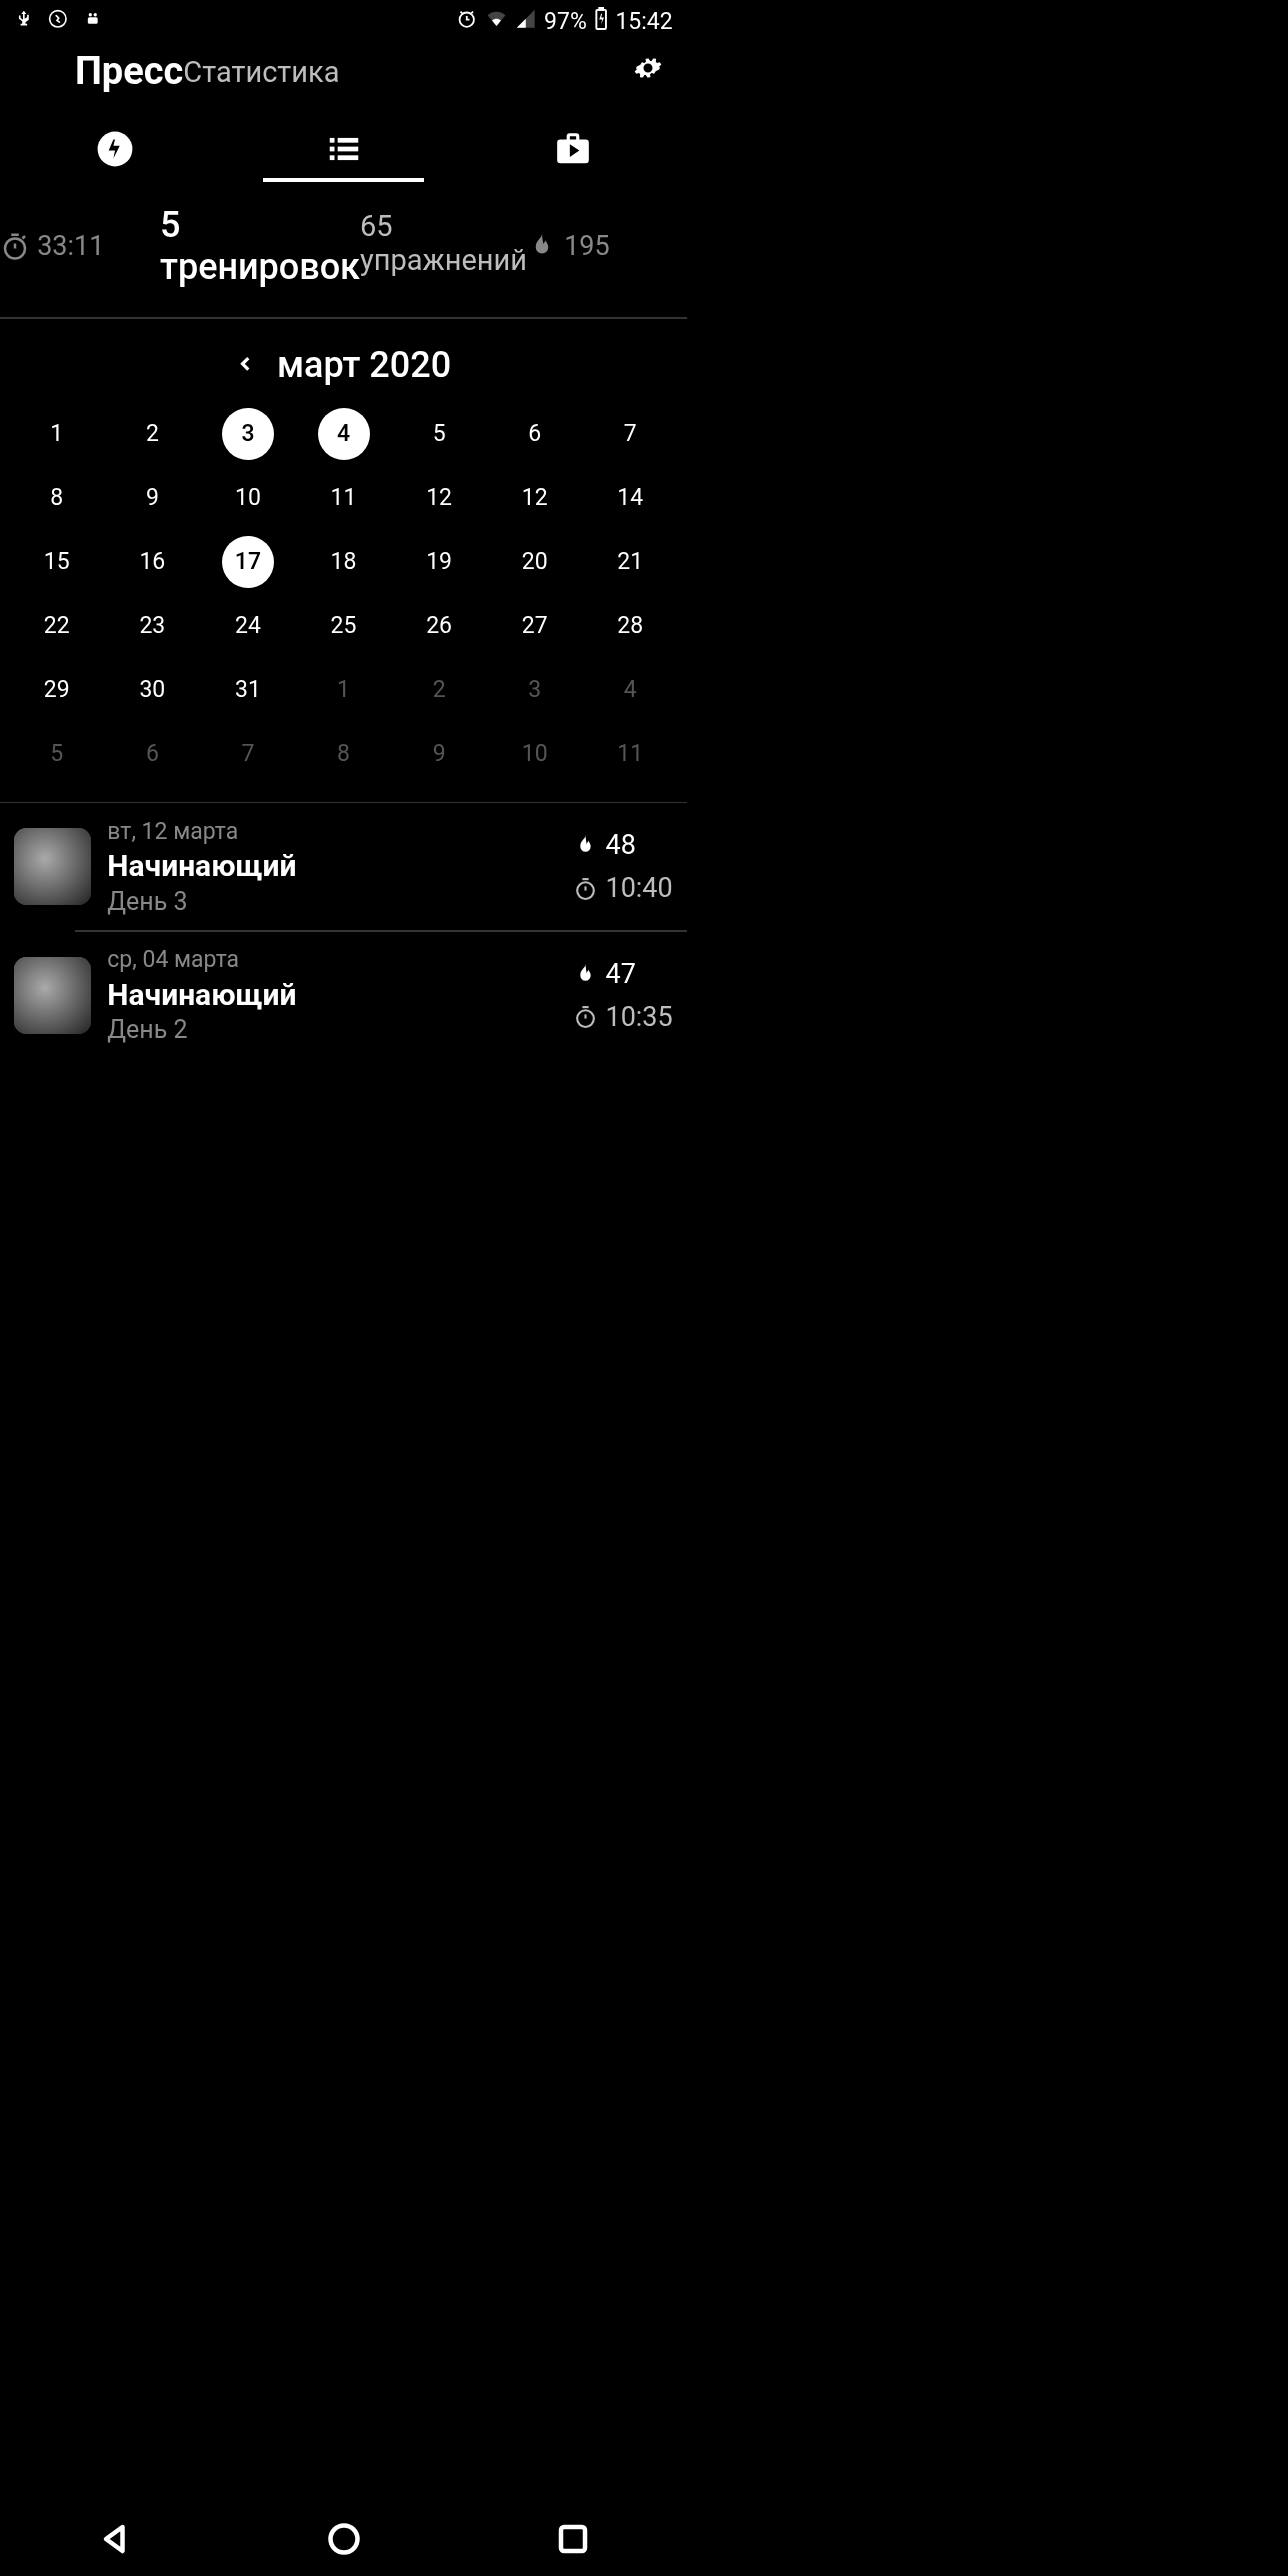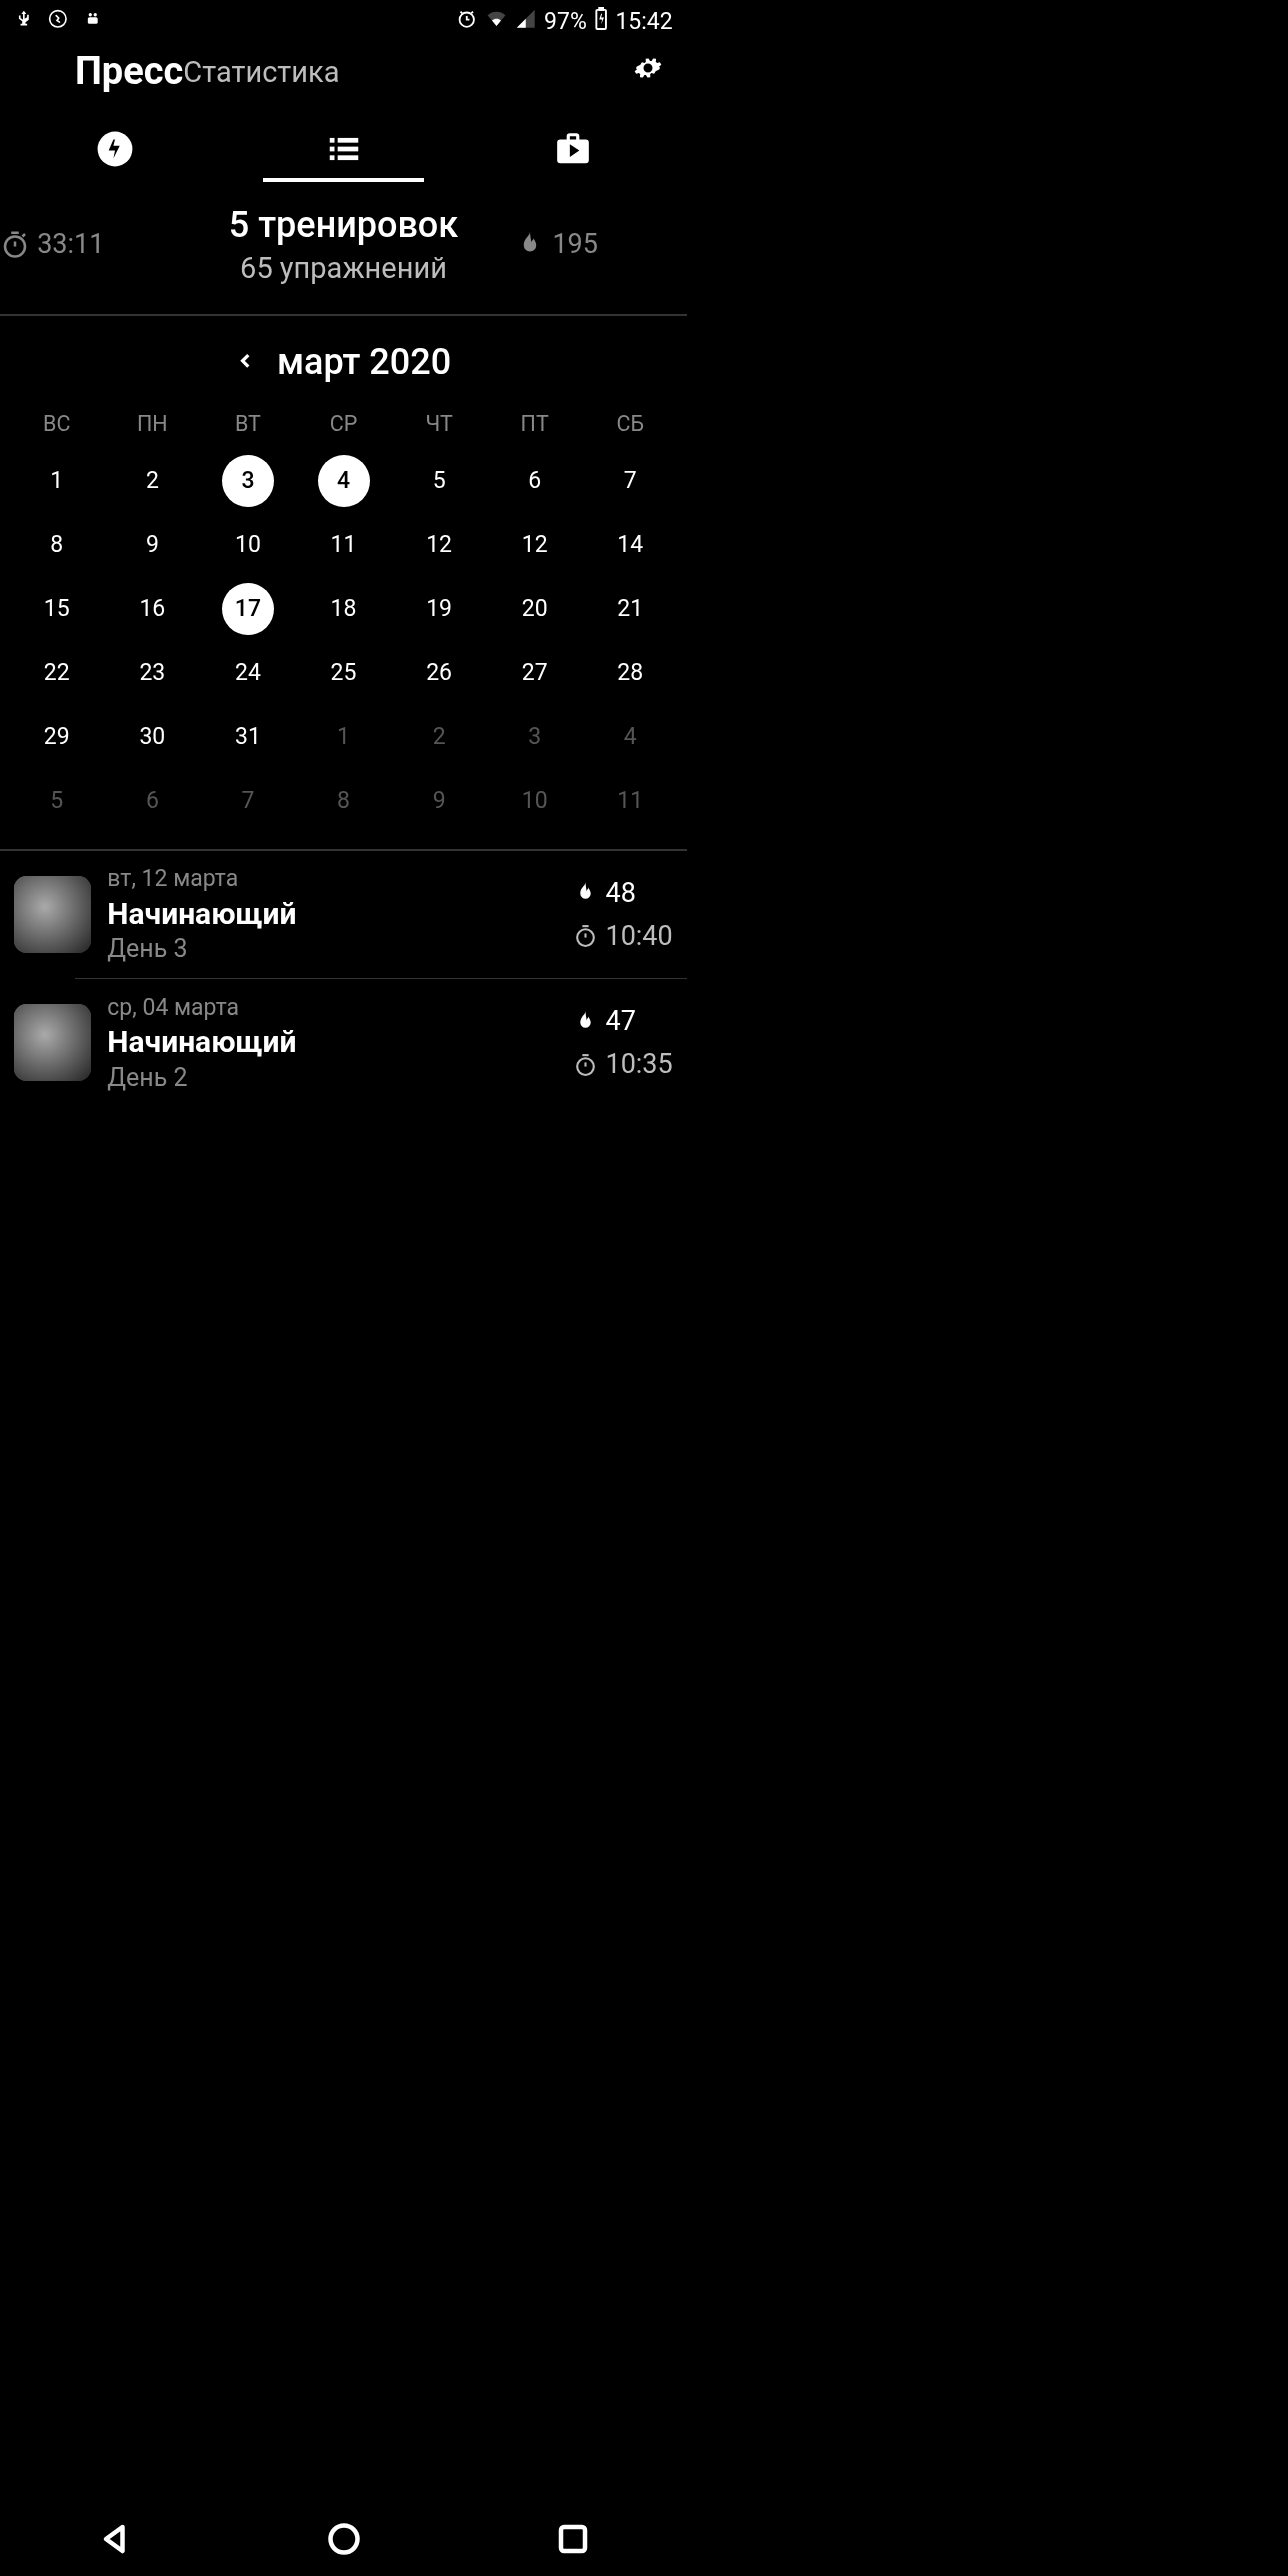--- a/index.html
+++ b/index.html
@@ -13,21 +13,21 @@
   .h2{font-size:29px;color:#bdbdbd;margin-top:3.6px}
   .gear{font-size:34px}
   .tabs{display:flex;margin-top:21.5px}
   .tab{flex:1;display:flex;flex-direction:column;align-items:center;padding:14.3px 0;position:relative}
   .tab svg{width:38px;height:38px;fill:#fff}
   .tab.active::after{content:'';position:absolute;bottom:0;left:15%;right:15%;height:4.5px;background:#fff}
   .summary{display:flex;align-items:center;padding:21.5px 0 29px 0}
   .summary .side{flex:1;display:flex;flex-direction:row;align-items:center;gap:7.2px;color:#888}
   .summary .side svg{width:30px;height:30px;fill:#888}
   .summary .side .val{font-size:27px}
-  .summary .mid{flex:2;display:flex;flex-direction:column;align-items:center}
+  .summary .mid{flex:2;display:flex;flex-direction:row;}
   .summary .mid .t1{font-size:36px;font-weight:500}
   .summary .mid .t2{font-size:29px;color:#bdbdbd;margin-top:5.4px}
   .divider{height:1.8px;background:#333}
   .monthbar{display:flex;justify-content:center;align-items:center;gap:21.5px;padding:25px 0 16px 0}
   .monthbar .chev{font-size:27px;font-weight:700}
   .monthbar .monthlabel{font-size:36px;font-weight:500}
   .calendar{padding:0 9px 16px 9px}
   .calrow{display:flex}
   .calcell{flex:1;display:flex;justify-content:center;align-items:center;height:64px;font-size:23px}
   .dowcell{color:#888;font-size:21.5px;height:50px}
@@ -172,29 +172,20 @@
   <div class="monthbar">
     <div class="chev">
       <svg width="19.7" height="19.7" viewBox="0 0 24 24" fill="none" stroke="#fff" stroke-width="4">
           <path d="M15 5l-7 7 7 7"></path>
         </svg>
     </div>
     <div class="monthlabel">март 2020</div>
   </div>
 
   <div class="calendar">
-    <div class="calrow" id="dowrow">
-        <div class="calcell dowcell">ВС</div>
-        <div class="calcell dowcell">ПН</div>
-        <div class="calcell dowcell">ВТ</div>
-        <div class="calcell dowcell">СР</div>
-        <div class="calcell dowcell">ЧТ</div>
-        <div class="calcell dowcell">ПТ</div>
-        <div class="calcell dowcell">СБ</div>
-      </div>
     <div id="daysgrid">
         <div class="calrow">
           <div class="calcell">1</div>
           <div class="calcell">2</div>
           <div class="calcell mark">
             <div class="dot">3</div>
           </div>
           <div class="calcell mark">
             <div class="dot">4</div>
           </div>

